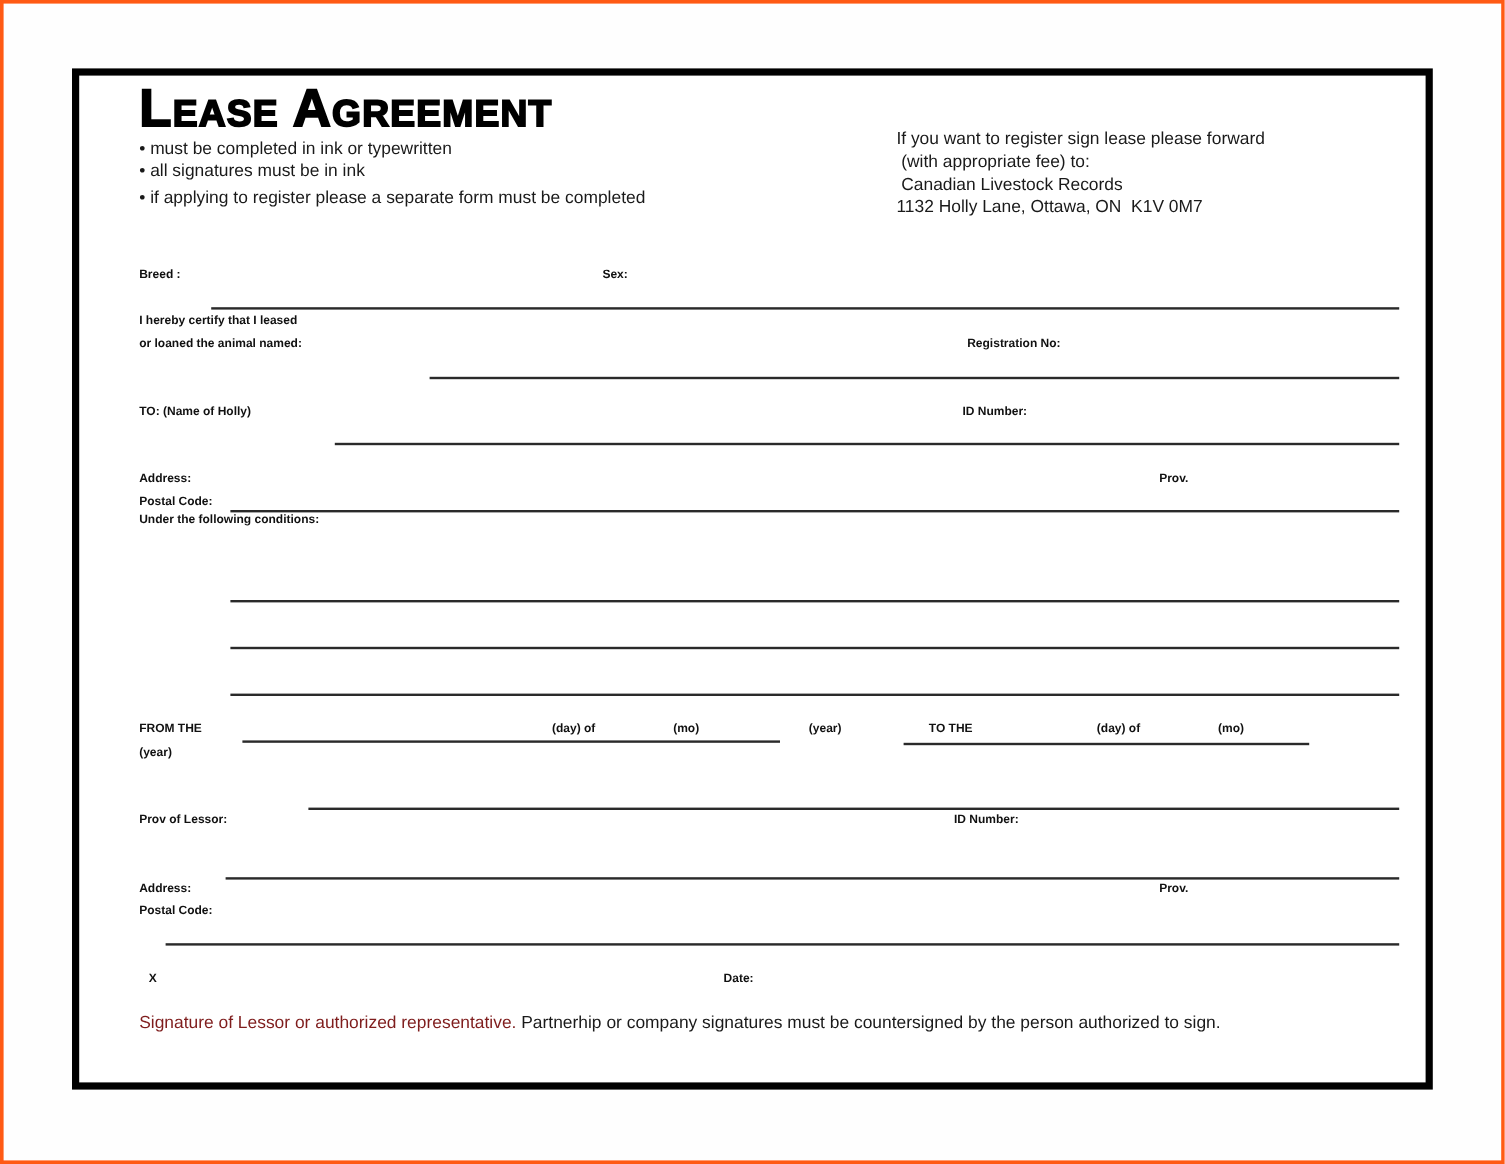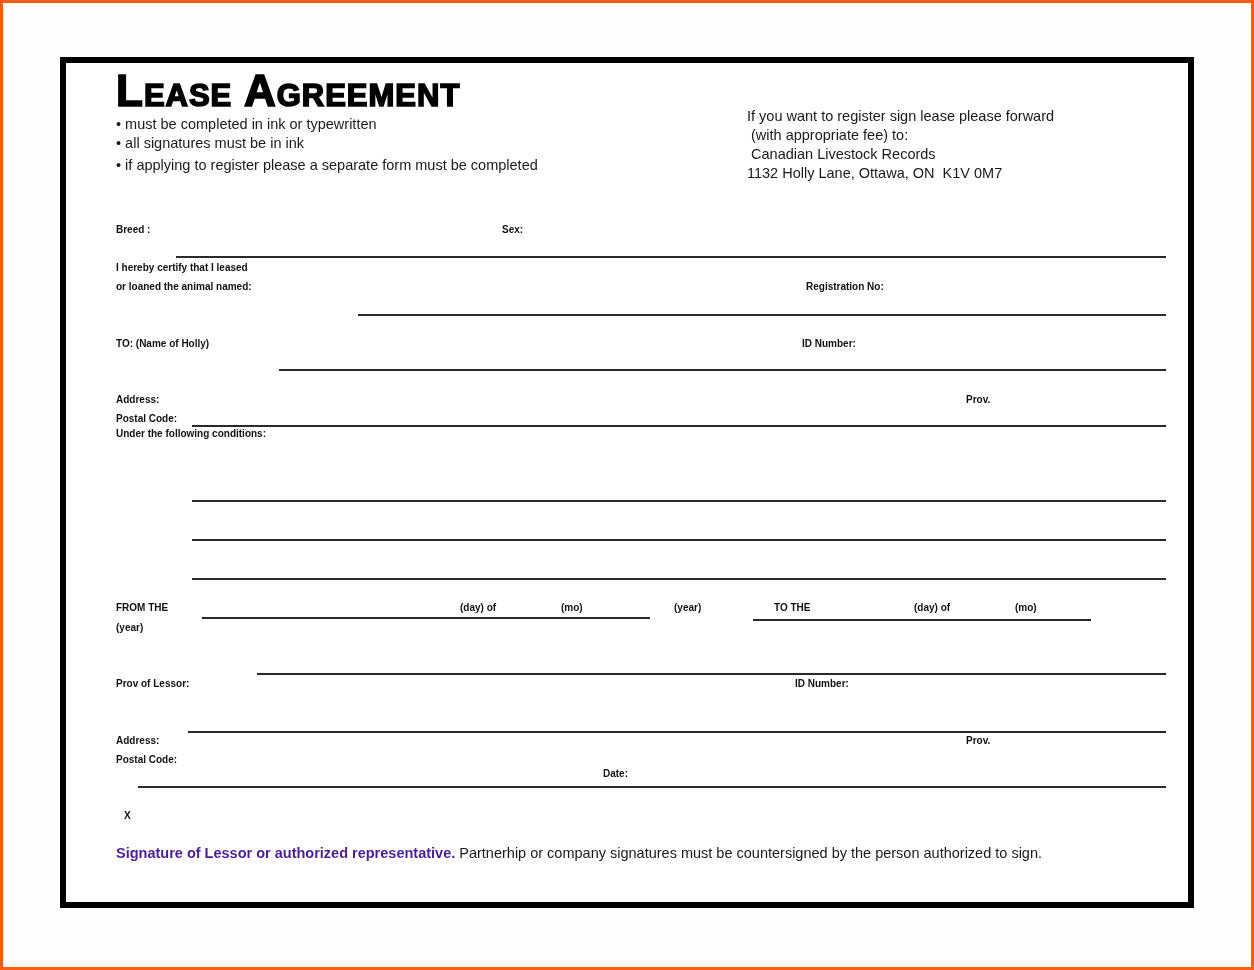--- a/index.html
+++ b/index.html
@@ -117,17 +117,17 @@
 <div class="abs lbl" style="left:795px; top:674px;">ID Number:</div>
 
 <div class="line" style="left:188px; top:731px; width:978px;"></div>
 <div class="abs lbl" style="left:116px; top:731px;">Address:</div>
 <div class="abs lbl" style="left:966px; top:731px;">Prov.</div>
 <div class="abs lbl" style="left:116px; top:750px;">Postal Code:</div>
 
 <div class="line" style="left:138px; top:786px; width:1028px;"></div>
 
 <div class="abs lbl" style="left:124px; top:806px;">X</div>
-<div class="abs lbl" style="left:603px; top:764px;">Date:</div>
+<div class="abs lbl" style="left:603px; top:806px;">Date:</div>
 
 <div class="abs" style="left:116px; top:844px; font-size:14.5px; line-height:19px;">
-  <span style="font-weight:bold; color:#4c1d95;">Signature of Lessor or authorized representative.</span><span style="color:#1a1a1a; white-space:pre;"> Partnerhip or company signatures must be countersigned by the person authorized to sign.</span>
+  <span style="font-weight:normal; color:#7f1d1d;">Signature of Lessor or authorized representative.</span><span style="color:#1a1a1a; white-space:pre;"> Partnerhip or company signatures must be countersigned by the person authorized to sign.</span>
 </div>
 
 </body></html>

